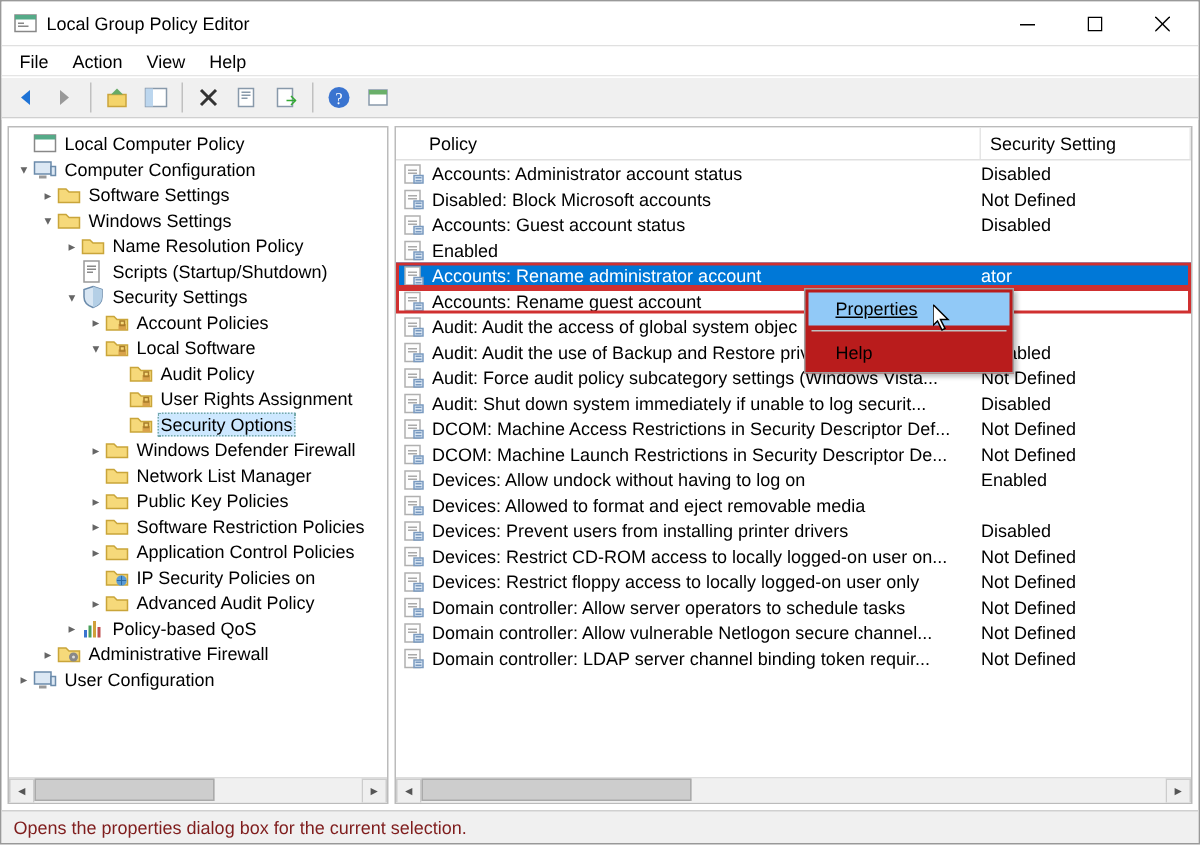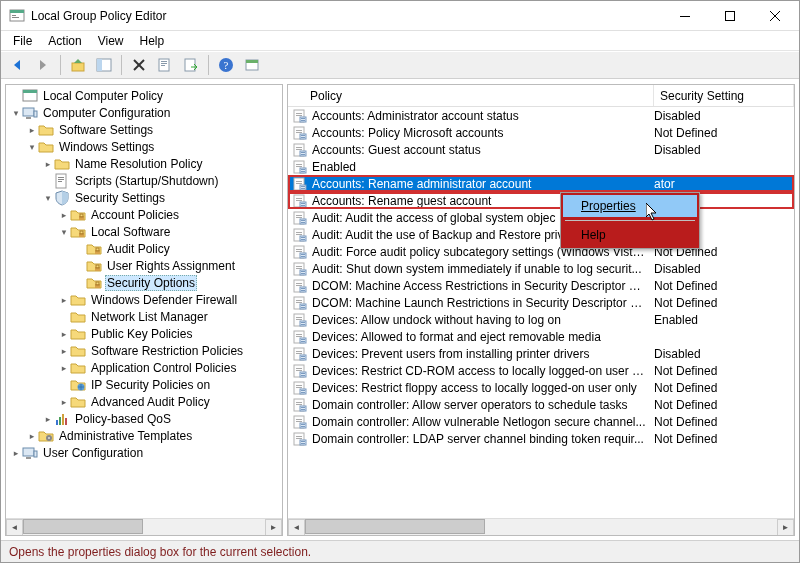--- a/index.html
+++ b/index.html
@@ -59,21 +59,21 @@
   }
   .pane {
     border: 1px solid #bbb;
     margin: 4px 2px 4px 4px;
     background: #fff;
     display:flex;
     flex-direction:column;
     overflow:hidden;
   }
   .pane.right { margin: 4px 4px 4px 2px; flex:1; }
-  .pane.left { width: 278px; }
+  .pane.left { width: 254px; }
   
   .tree {
     flex:1;
     overflow-x: hidden;
     overflow-y: auto;
     padding: 2px 0;
     font-size: 12px;
     white-space: nowrap;
   }
   .tree-row {
@@ -479,21 +479,21 @@
         </div>
         <div class="tree-row" style="padding-left: 20px;">
           <span class="twisty">▸</span>
           <span class="nodeicon">
             <svg width="16" height="16">
               <path d="M1 4 L6 4 L8 6 L15 6 L15 13 L1 13 Z" fill="#f6d97a" stroke="#c9a53a"></path>
               <circle cx="11" cy="10" r="3" fill="#888"></circle>
               <circle cx="11" cy="10" r="1" fill="#ddd"></circle>
             </svg>
           </span>
-          <span class="tree-label">Administrative Templates</span>
+          <span class="tree-label">Administrative Firewall</span>
         </div>
         <div class="tree-row" style="padding-left: 4px;">
           <span class="twisty">▸</span>
           <span class="nodeicon">
             <svg width="16" height="16">
               <rect x="1" y="3" width="11" height="8" fill="#dce8f4" stroke="#6b8bab"></rect>
               <rect x="4" y="12" width="5" height="2" fill="#999"></rect>
               <rect x="12" y="6" width="3" height="6" fill="#dce8f4" stroke="#6b8bab"></rect>
             </svg>
           </span>
@@ -534,21 +534,21 @@
           <span class="ricon">
             <svg width="16" height="16">
               <rect x="2" y="2" width="10" height="12" fill="#fdfdfd" stroke="#b0b0b0"></rect>
               <rect x="4" y="5" width="6" height="1" fill="#aaa"></rect>
               <rect x="4" y="7" width="6" height="1" fill="#aaa"></rect>
               <rect x="8" y="9" width="6" height="5" fill="#dce8f4" stroke="#7a9ac0"></rect>
               <rect x="9" y="10" width="4" height="1" fill="#7a9ac0"></rect>
               <rect x="9" y="12" width="4" height="1" fill="#7a9ac0"></rect>
             </svg>
           </span>
-          <span class="rpolicy">Accounts: Policy Microsoft accounts</span>
+          <span class="rpolicy">Disabled: Block Microsoft accounts</span>
           <span class="rsetting">Not Defined</span>
         </div>
         <div class="row">
           <span class="ricon">
             <svg width="16" height="16">
               <rect x="2" y="2" width="10" height="12" fill="#fdfdfd" stroke="#b0b0b0"></rect>
               <rect x="4" y="5" width="6" height="1" fill="#aaa"></rect>
               <rect x="4" y="7" width="6" height="1" fill="#aaa"></rect>
               <rect x="8" y="9" width="6" height="5" fill="#dce8f4" stroke="#7a9ac0"></rect>
               <rect x="9" y="10" width="4" height="1" fill="#7a9ac0"></rect>

